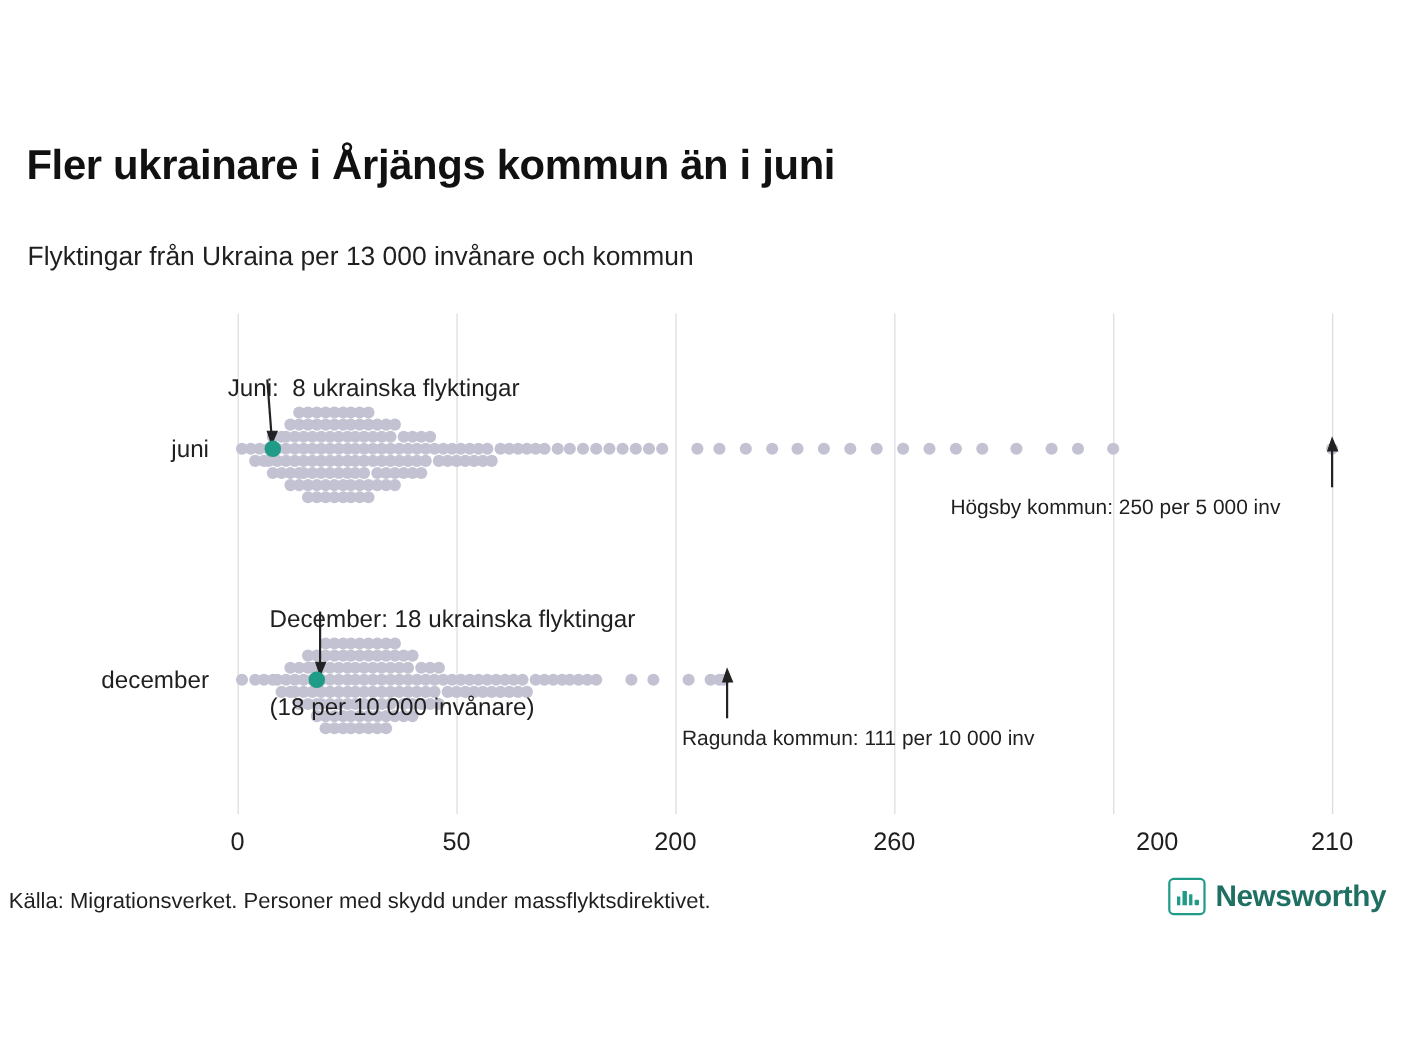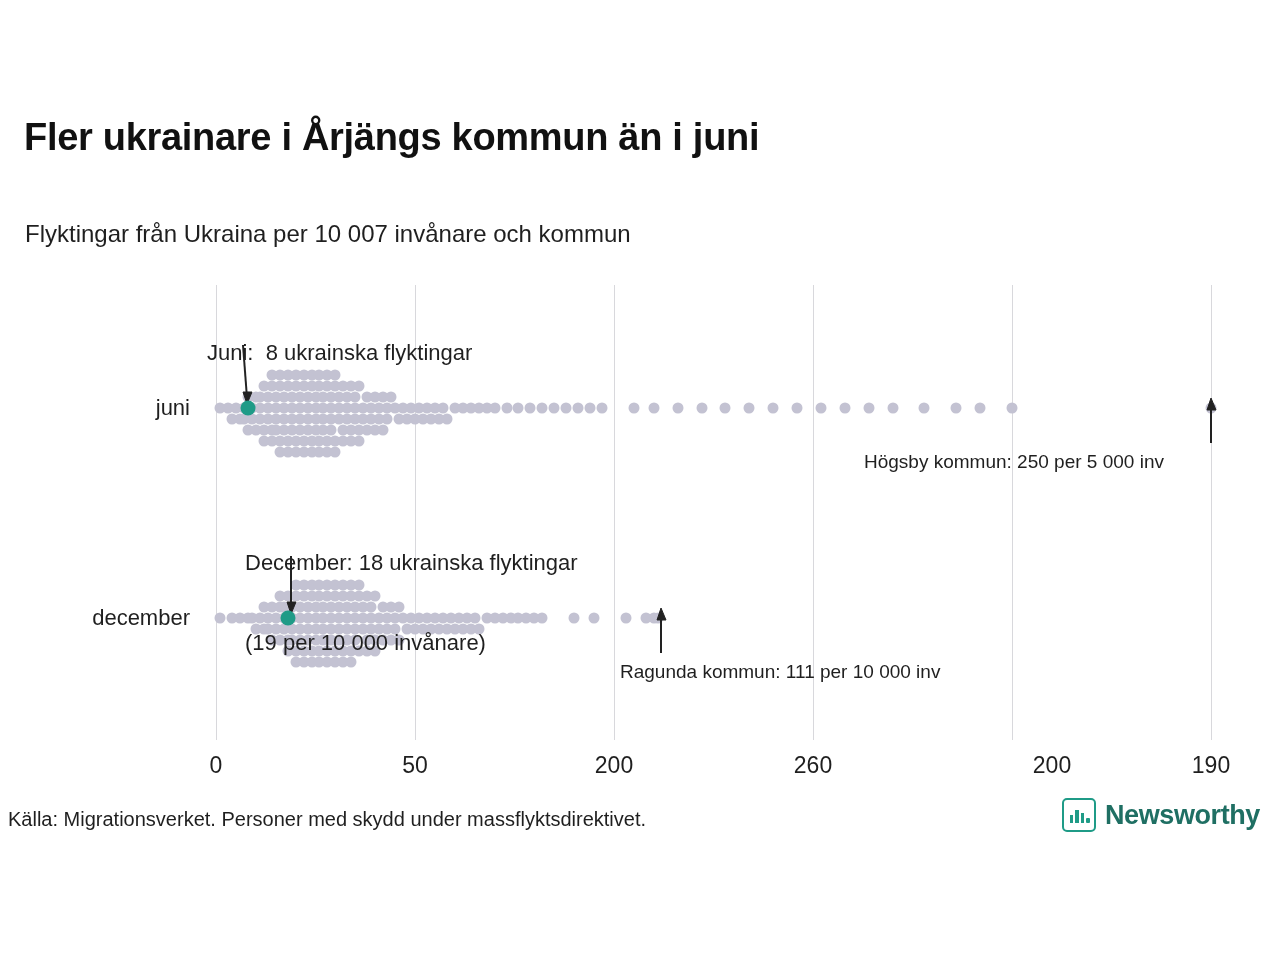--- a/index.html
+++ b/index.html
@@ -15,21 +15,21 @@
     overflow: hidden;
   }
   .page {
     position: relative;
     width: 1280px;
     height: 960px;
   }
   .title {
     position: absolute;
     left: 24px;
-    top: 116px;
+    top: 130px;
     font-size: 38px;
     font-weight: bold;
     letter-spacing: -0.3px;
     color: #111111;
     white-space: nowrap;
   }
   .subtitle {
     position: absolute;
     left: 25px;
     top: 220px;
@@ -139,35 +139,35 @@
     color: #1f6f63;
     letter-spacing: -0.4px;
   }
 </style>
 </head>
 <body>
 
 <div class="page">
 
   <div class="title">Fler ukrainare i Årjängs kommun än i juni</div>
-  <div class="subtitle">Flyktingar från Ukraina per 10 007 invånare och kommun</div>
+  <div class="subtitle">Flyktingar från Ukraina per 13 000 invånare och kommun</div>
 
   <div class="plot" id="plot">
       <div class="gridline" style="left: 216px;"></div>
       <div class="xtick" style="left: 216px;">0</div>
       <div class="gridline" style="left: 415px;"></div>
       <div class="xtick" style="left: 415px;">50</div>
       <div class="gridline" style="left: 614px;"></div>
       <div class="xtick" style="left: 614px;">200</div>
       <div class="gridline" style="left: 813px;"></div>
       <div class="xtick" style="left: 813px;">260</div>
       <div class="gridline" style="left: 1012px;"></div>
       <div class="xtick" style="left: 1052px;">200</div>
       <div class="gridline" style="left: 1211px;"></div>
-      <div class="xtick" style="left: 1211px;">190</div>
+      <div class="xtick" style="left: 1211px;">210</div>
       <div class="rowlabel" style="top: 408px; right: 1090px;">juni</div>
       <div class="rowlabel" style="top: 618px; right: 1090px;">december</div>
       <div class="dot" style="left: 219.98px; top: 408px;"></div>
       <div class="dot" style="left: 227.94px; top: 408px;"></div>
       <div class="dot" style="left: 231.92px; top: 419px;"></div>
       <div class="dot" style="left: 235.9px; top: 408px;"></div>
       <div class="dot" style="left: 239.88px; top: 419px;"></div>
       <div class="dot" style="left: 243.86px; top: 408px;"></div>
       <div class="dot" style="left: 243.86px; top: 419px;"></div>
       <div class="dot" style="left: 247.84px; top: 397px;"></div>
@@ -488,21 +488,21 @@
       <div class="dot hl" style="left: 247.84px; top: 408px;"></div>
       <div class="dot hl" style="left: 287.64px; top: 618px;"></div>
     </div>
 
   <div class="annot" style="left:207px; top:286px;">
     <div>Juni:  8 ukrainska flyktingar</div>
   </div>
 
   <div class="annot" style="left:245px; top:496px;">
     <div>December: 18 ukrainska flyktingar</div>
-    <div>(19 per 10 000 invånare)</div>
+    <div>(18 per 10 000 invånare)</div>
   </div>
 
   <div class="annot small" style="left:864px; top:450px;">Högsby kommun: 250 per 5 000 inv</div>
   <div class="annot small" style="left:620px; top:660px;">Ragunda kommun: 111 per 10 000 inv</div>
 
   <svg class="arrow" style="left:0; top:0; width:1280px; height:960px;">
     <line x1="243" y1="345" x2="247" y2="398" stroke="#222" stroke-width="2"></line>
     <polygon points="247,404 243,392 252,392" fill="#222"></polygon>
     <line x1="291" y1="556" x2="291" y2="608" stroke="#222" stroke-width="2"></line>
     <polygon points="291,614 287,602 296,602" fill="#222"></polygon>

